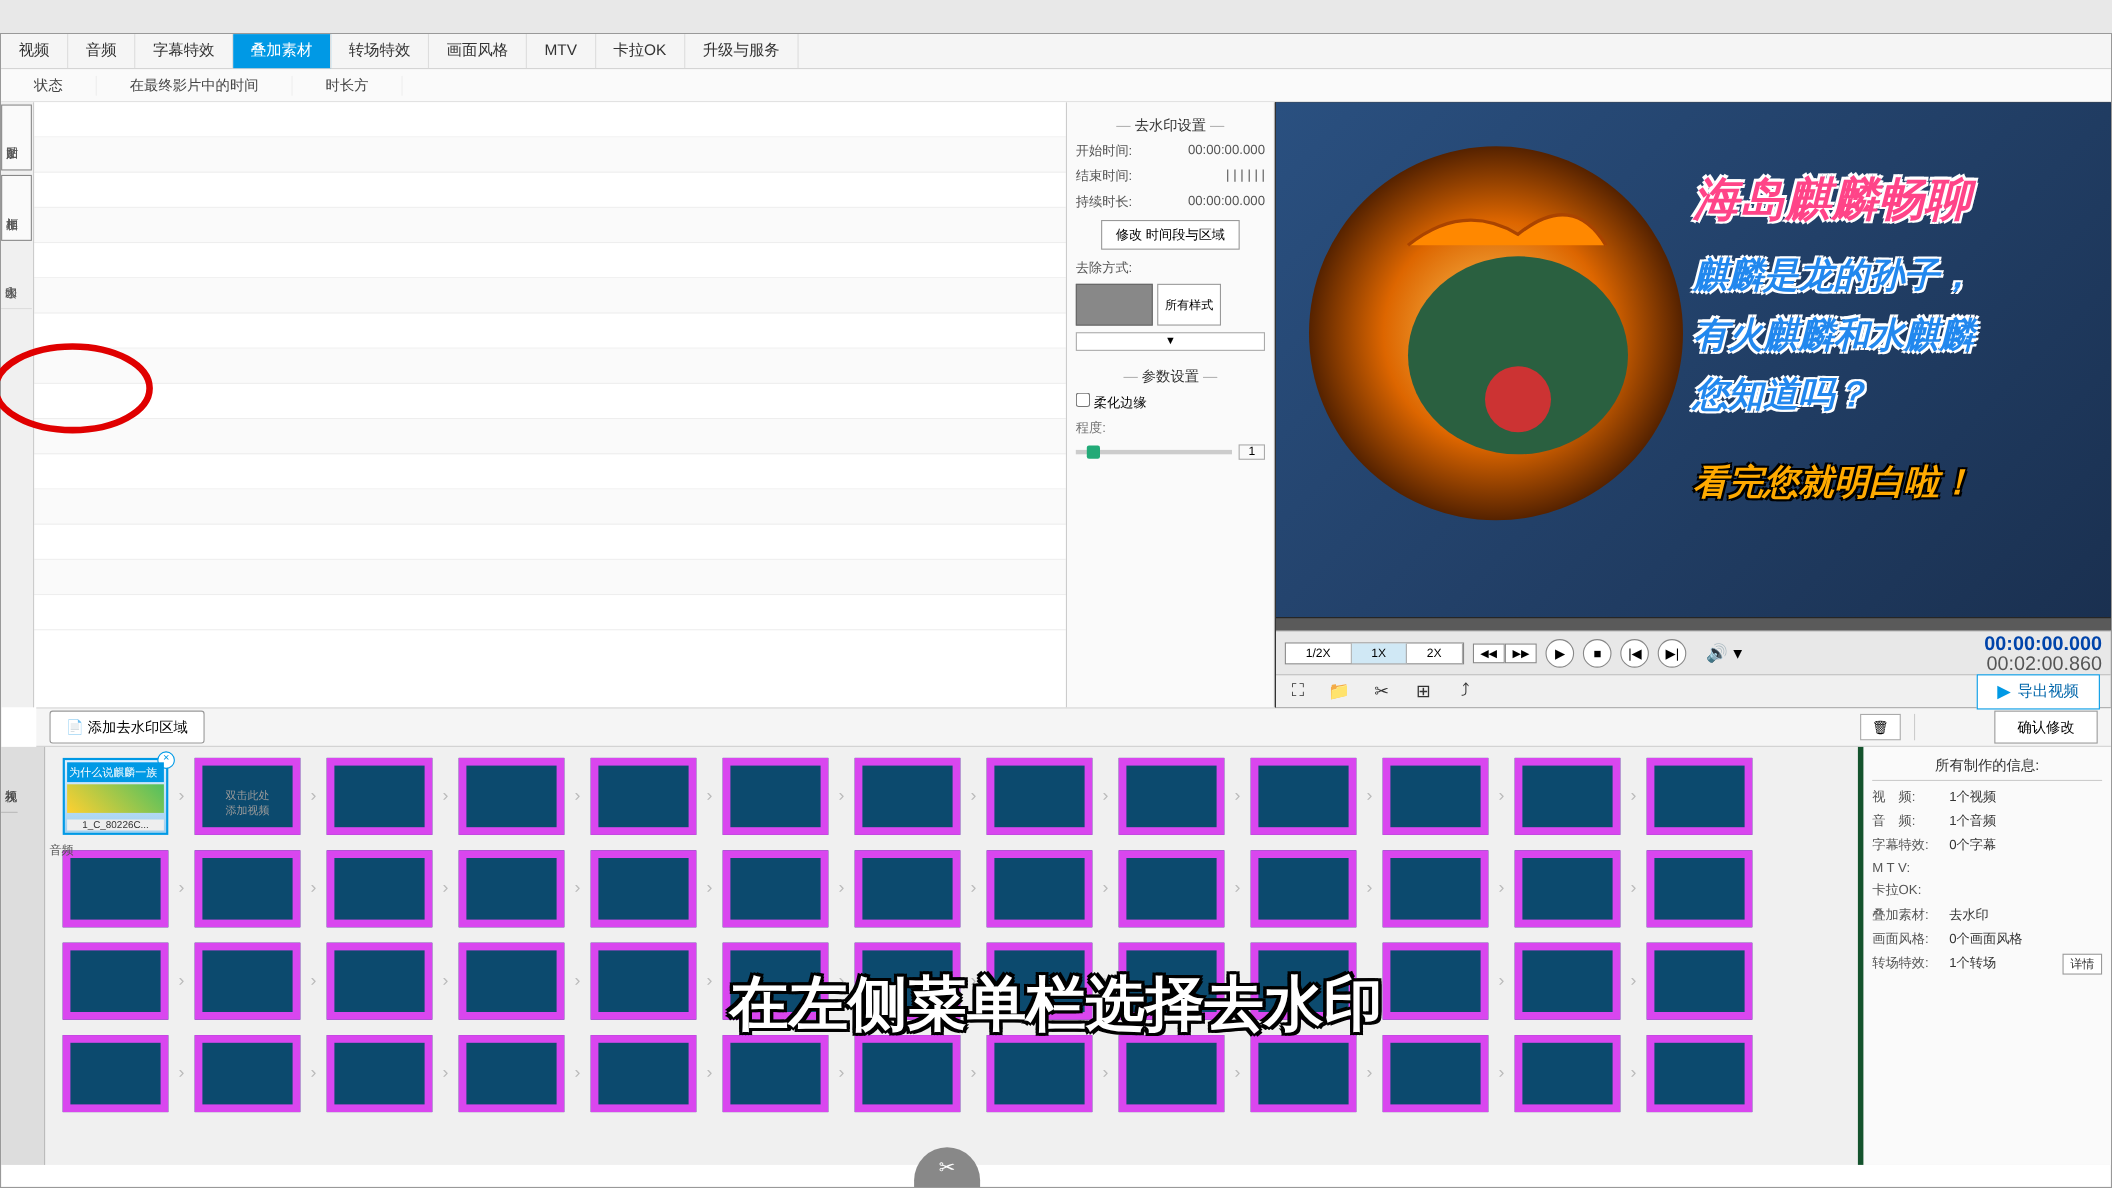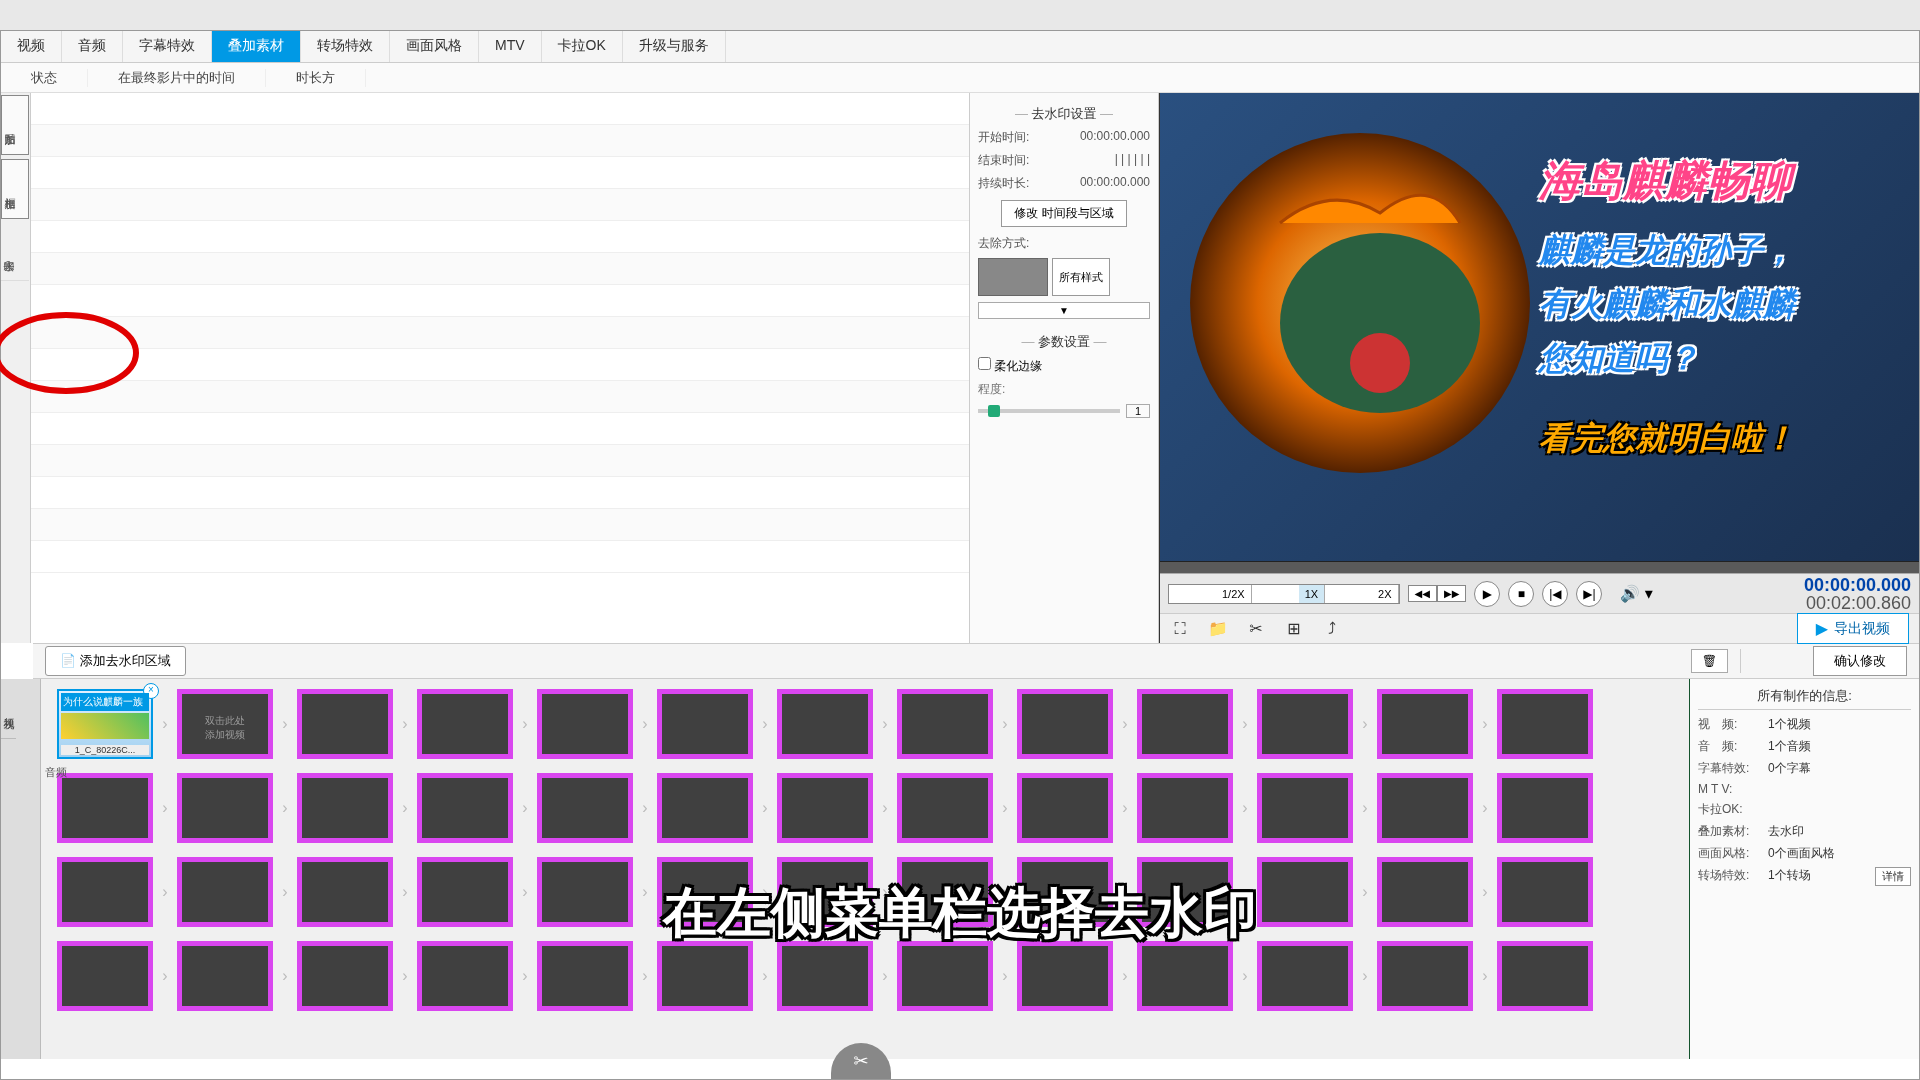--- a/index.html
+++ b/index.html
@@ -46,21 +46,21 @@
 .preview-video { flex: 1; background: linear-gradient(135deg,#2a5080,#1a3050); position: relative; overflow: hidden; }
 .preview-image { position: absolute; top: 30px; left: 20px; width: 360px; height: 360px; }
 .preview-text-block { position: absolute; top: 60px; right: 20px; width: 360px; text-align: left; }
 .preview-title { font-size: 42px; font-weight: bold; color: #ff4488; text-shadow: 2px 2px 0 #fff, -2px -2px 0 #fff, 2px -2px 0 #fff, -2px 2px 0 #fff; margin-bottom: 20px; font-style: italic; }
 .preview-line { font-size: 32px; font-weight: bold; color: #2288ee; text-shadow: 2px 2px 0 #fff, -2px -2px 0 #fff, 2px -2px 0 #fff, -2px 2px 0 #fff; margin: 10px 0; font-style: italic; }
 .preview-highlight { font-size: 32px; font-weight: bold; color: #ffaa00; text-shadow: 2px 2px 0 #000, -2px -2px 0 #000, 2px -2px 0 #000, -2px 2px 0 #000; margin-top: 36px; font-style: italic; }
 .preview-scrub { height: 12px; background: #5a5a5a; border-top: 1px solid #222; position: relative; }
 
 .controls-row { height: 40px; background: #e8e8e8; display: flex; align-items: center; padding: 0 8px; gap: 8px; border-top: 1px solid #aaa; }
 .speed-group { display: flex; border: 1px solid #888; background: #fff; }
-.speed-btn { padding: 3px 6px; font-size: 11px; border-right: 1px solid #aaa; cursor: pointer; margin-left: 47px; }
+.speed-btn { padding: 3px 18px; font-size: 11px; border-right: 1px solid #aaa; cursor: pointer; }
 .speed-btn.active { background: #d0e8f5; }
 .ctrl-btn { width: 26px; height: 26px; border: 1px solid #888; border-radius: 50%; background: #fff; display: flex; align-items: center; justify-content: center; cursor: pointer; font-size: 12px; }
 .timecode { margin-left: auto; text-align: right; font-family: monospace; font-size: 18px; line-height: 1; }
 .tc-main { color: #0044aa; font-weight: bold; }
 .tc-sub { color: #555; }
 .nav-arrows { display: flex; gap: 0; }
 .nav-arrow { padding: 2px 6px; border: 1px solid #888; background: #fff; font-size: 10px; cursor: pointer; }
 
 .toolbar-row { height: 30px; background: #f0f0f0; display: flex; align-items: center; padding: 0 10px; gap: 18px; border-top: 1px solid #ccc; }
 .tool-icon { width: 20px; height: 20px; cursor: pointer; color: #333; display: flex; align-items: center; justify-content: center; }
@@ -71,30 +71,30 @@
 .add-clip-btn { padding: 5px 14px; border: 1px solid #999; background: #fff; font-size: 13px; cursor: pointer; border-radius: 3px; }
 .del-btn { margin-left: auto; padding: 4px 10px; border: 1px solid #aaa; background: #fff; cursor: pointer; font-size: 12px; }
 .confirm-btn { padding: 5px 20px; border: 1px solid #999; background: #fff; cursor: pointer; font-size: 13px; margin-left: 60px; }
 
 .timeline-area { display: flex; height: 380px; background: #f0f0f0; }
 .timeline-sidebar { width: 40px; background: #ddd; border-right: 1px solid #bbb; }
 .timeline-sb-item { height: 60px; writing-mode: vertical-lr; font-size: 11px; text-align: center; padding: 10px 0; color: #444; border-bottom: 1px solid #bbb; }
 
 .clips-grid { flex: 1; padding: 10px 16px; overflow: hidden; }
 .clips-row { display: flex; gap: 0; margin-bottom: 14px; align-items: center; }
-.clip-slot { width: 96px; height: 70px; background: #404040; border: 5px solid #d946ef; position: relative; }
+.clip-slot { width: 96px; height: 70px; background: #0c4a6e; border: 7px solid #d946ef; position: relative; }
 .clip-trans { width: 24px; height: 70px; display: flex; align-items: center; justify-content: center; color: #bbb; font-size: 16px; }
 .clip-filled { background: linear-gradient(180deg,#e0f0ff,#a0d0f0); border: 2px solid #0099e5; }
 .clip-thumb { position: absolute; top: 2px; left: 2px; right: 2px; height: 18px; background: #0099e5; color: #fff; font-size: 10px; padding: 2px; overflow: hidden; }
 .clip-center { position: absolute; top: 22px; left: 2px; right: 2px; height: 26px; background: linear-gradient(45deg,#ffd030,#50c060); }
 .clip-label { position: absolute; bottom: 2px; left: 2px; right: 2px; font-size: 9px; color: #333; text-align: center; background: #eee; }
 .clip-close { position: absolute; top: -8px; right: -8px; width: 16px; height: 16px; background: #fff; border: 1px solid #0099e5; border-radius: 50%; font-size: 10px; text-align: center; color: #0099e5; cursor: pointer; }
 .row-label { position: absolute; font-size: 11px; color: #555; }
 
-.info-panel { width: 230px; background: #fafafa; border-left: 1px solid #14532d; padding: 8px; font-size: 12px; }
+.info-panel { width: 230px; background: #fafafa; border-left: 5px solid #14532d; padding: 8px; font-size: 12px; }
 .info-title { text-align: center; font-size: 13px; color: #333; border-bottom: 1px solid #ccc; padding-bottom: 4px; margin-bottom: 6px; }
 .info-row { display: flex; margin: 5px 0; color: #333; }
 .info-label { width: 70px; color: #555; }
 .info-value { flex: 1; }
 .info-action { border: 1px solid #999; padding: 1px 6px; font-size: 11px; cursor: pointer; background: #fff; }
 
 .scissors-tab { position: absolute; bottom: 0; left: 830px; width: 60px; height: 36px; background: #888; border-radius: 30px 30px 0 0; display: flex; align-items: center; justify-content: center; color: #fff; font-size: 18px; }
 
 .subtitle-overlay { position: absolute; bottom: 130px; left: 50%; transform: translateX(-50%); font-size: 54px; font-weight: bold; color: #fff; text-shadow: 3px 3px 0 #000, -3px -3px 0 #000, 3px -3px 0 #000, -3px 3px 0 #000, 0 3px 0 #000, 3px 0 0 #000, 0 -3px 0 #000, -3px 0 0 #000; z-index: 100; pointer-events: none; }
 </style>

